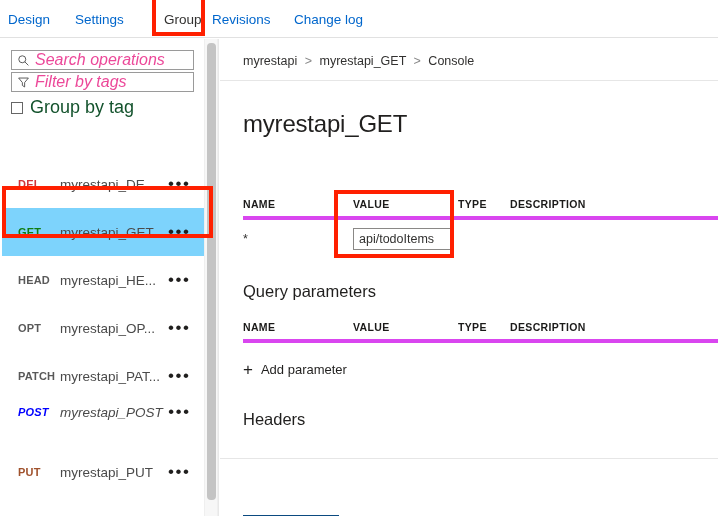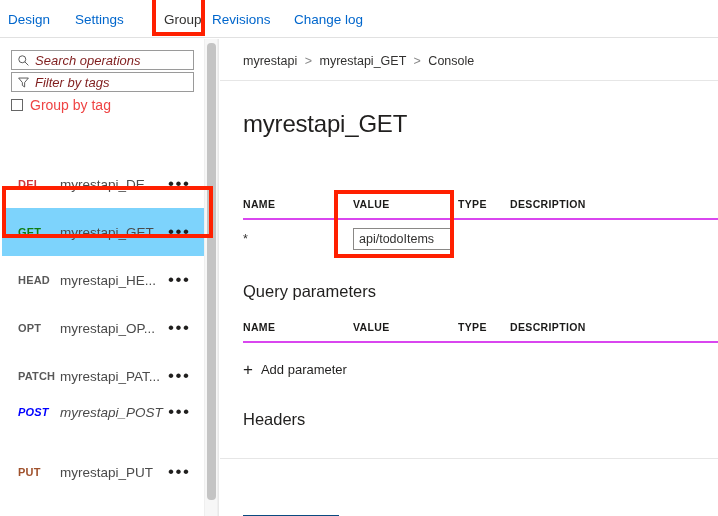--- a/index.html
+++ b/index.html
@@ -40,33 +40,33 @@
     background: #fff;
     border-right: 1px solid #e8e8e8;
     overflow: hidden;
   }
   .sb-field {
     position: absolute; left: 11px; width: 183px; height: 20px;
     border: 1px solid #9a9a9a; background: #fff;
     display: flex; align-items: center; gap: 5px; padding: 0 5px;
   }
   .sb-field .ph {
-    font-size: 13px; font-style: italic; color: #7f1d1d;
+    font-size: 16px; font-style: italic; color: #ec4899;
     font-family: "Liberation Sans", sans-serif;
   }
   .ico { width: 13px; height: 13px; flex: 0 0 13px; display:block; }
 
   .chk-row {
     position: absolute; left: 11px; display: flex; align-items: center; gap: 7px;
   }
   .chkbox {
     width: 12px; height: 12px; border: 1px solid #666; background: #fff;
     flex: 0 0 12px;
   }
-  .chk-label { font-size: 14px; color: #ef4444; }
+  .chk-label { font-size: 18px; color: #14532d; }
 
   
   .oplist { position: absolute; left: 0; top: 103px; width: 219px; height: 413px; }
   .op {
     position: absolute; left: 2px; width: 211px; height: 48px;
     display: flex; align-items: center; cursor: pointer;
   }
   .op.selected { background: #7dd3fc; }
   .op .verb {
     position: absolute; left: 16px;
@@ -110,21 +110,21 @@
   }
   .h2 {
     position: absolute; left: 23px;
     font-size: 16.5px; font-weight: 400; color: #201f1e;
   }
 
   
   .tbl { position: absolute; left: 23px; width: 475px; }
   .thead {
     position: relative; height: 26px;
-    border-bottom: 2px solid #d946ef;
+    border-bottom: 4px solid #d946ef;
     text-align: right;
   }
   .th {
     position: absolute; top: 4px;
     font-size: 10.5px; font-weight: bold; color: #1b1a19; letter-spacing: 0.35px;
   }
   .td {
     position: absolute;
     font-size: 12.5px; color: #323130;
   }

